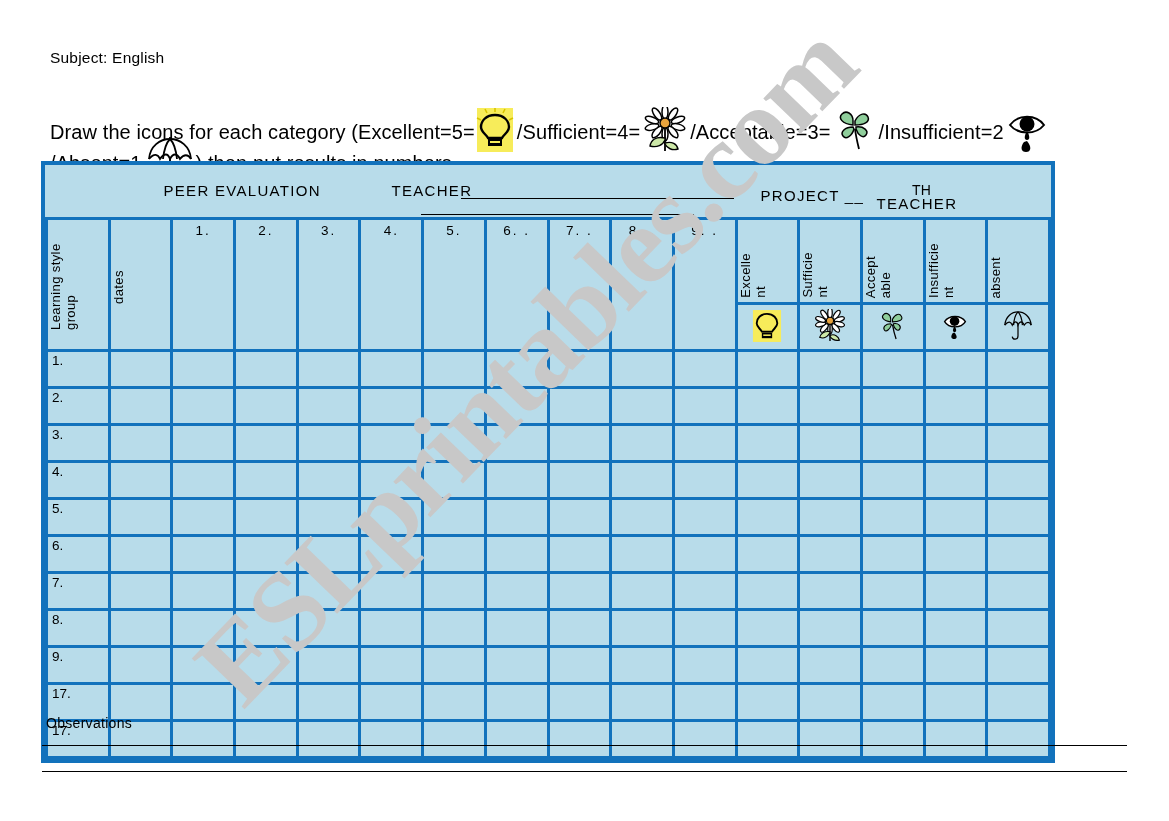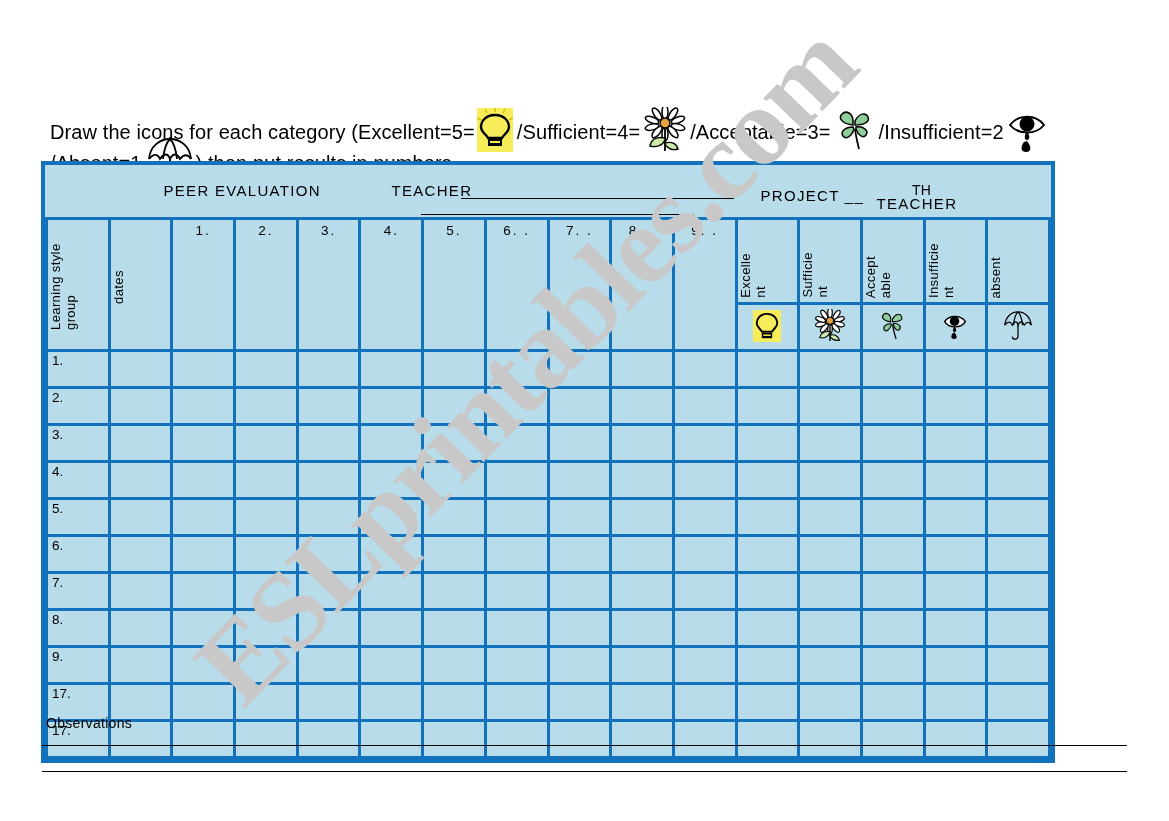--- a/index.html
+++ b/index.html
@@ -162,20 +162,21 @@
   #rule2{ top:771px; }
 </style>
 </head>
 <body>
 
 <div id="watermark">
   <span>ESLprintables.com</span>
 </div>
 
 <div id="top-text">
+  <div class="tline">Subject: English</div>
 
   <div id="instruction">
     <span class="seg">Draw the icons for each category (Excellent=5=</span><span class="ico ico-bulb-inline">
       <svg viewBox="0 0 40 46" width="40" height="46">
         <rect x="2" y="0" width="36" height="44" fill="#f7ec5a"></rect>
         <path d="M12 5 L10 1 M20 4 L20 0 M28 5 L30 1 M6 12 L2 10 M34 12 L38 10" stroke="#d8c400" stroke-width="1.6" fill="none"></path>
         <path d="M20 7 C11 7 6 13 6 19 C6 24 11 26 13 30 L27 30 C29 26 34 24 34 19 C34 13 29 7 20 7 Z" fill="none" stroke="#000" stroke-width="2.4"></path>
         <rect x="13" y="31" width="14" height="7" fill="#000"></rect>
         <rect x="15" y="33" width="10" height="2" fill="#f7ec5a"></rect>
       </svg>

